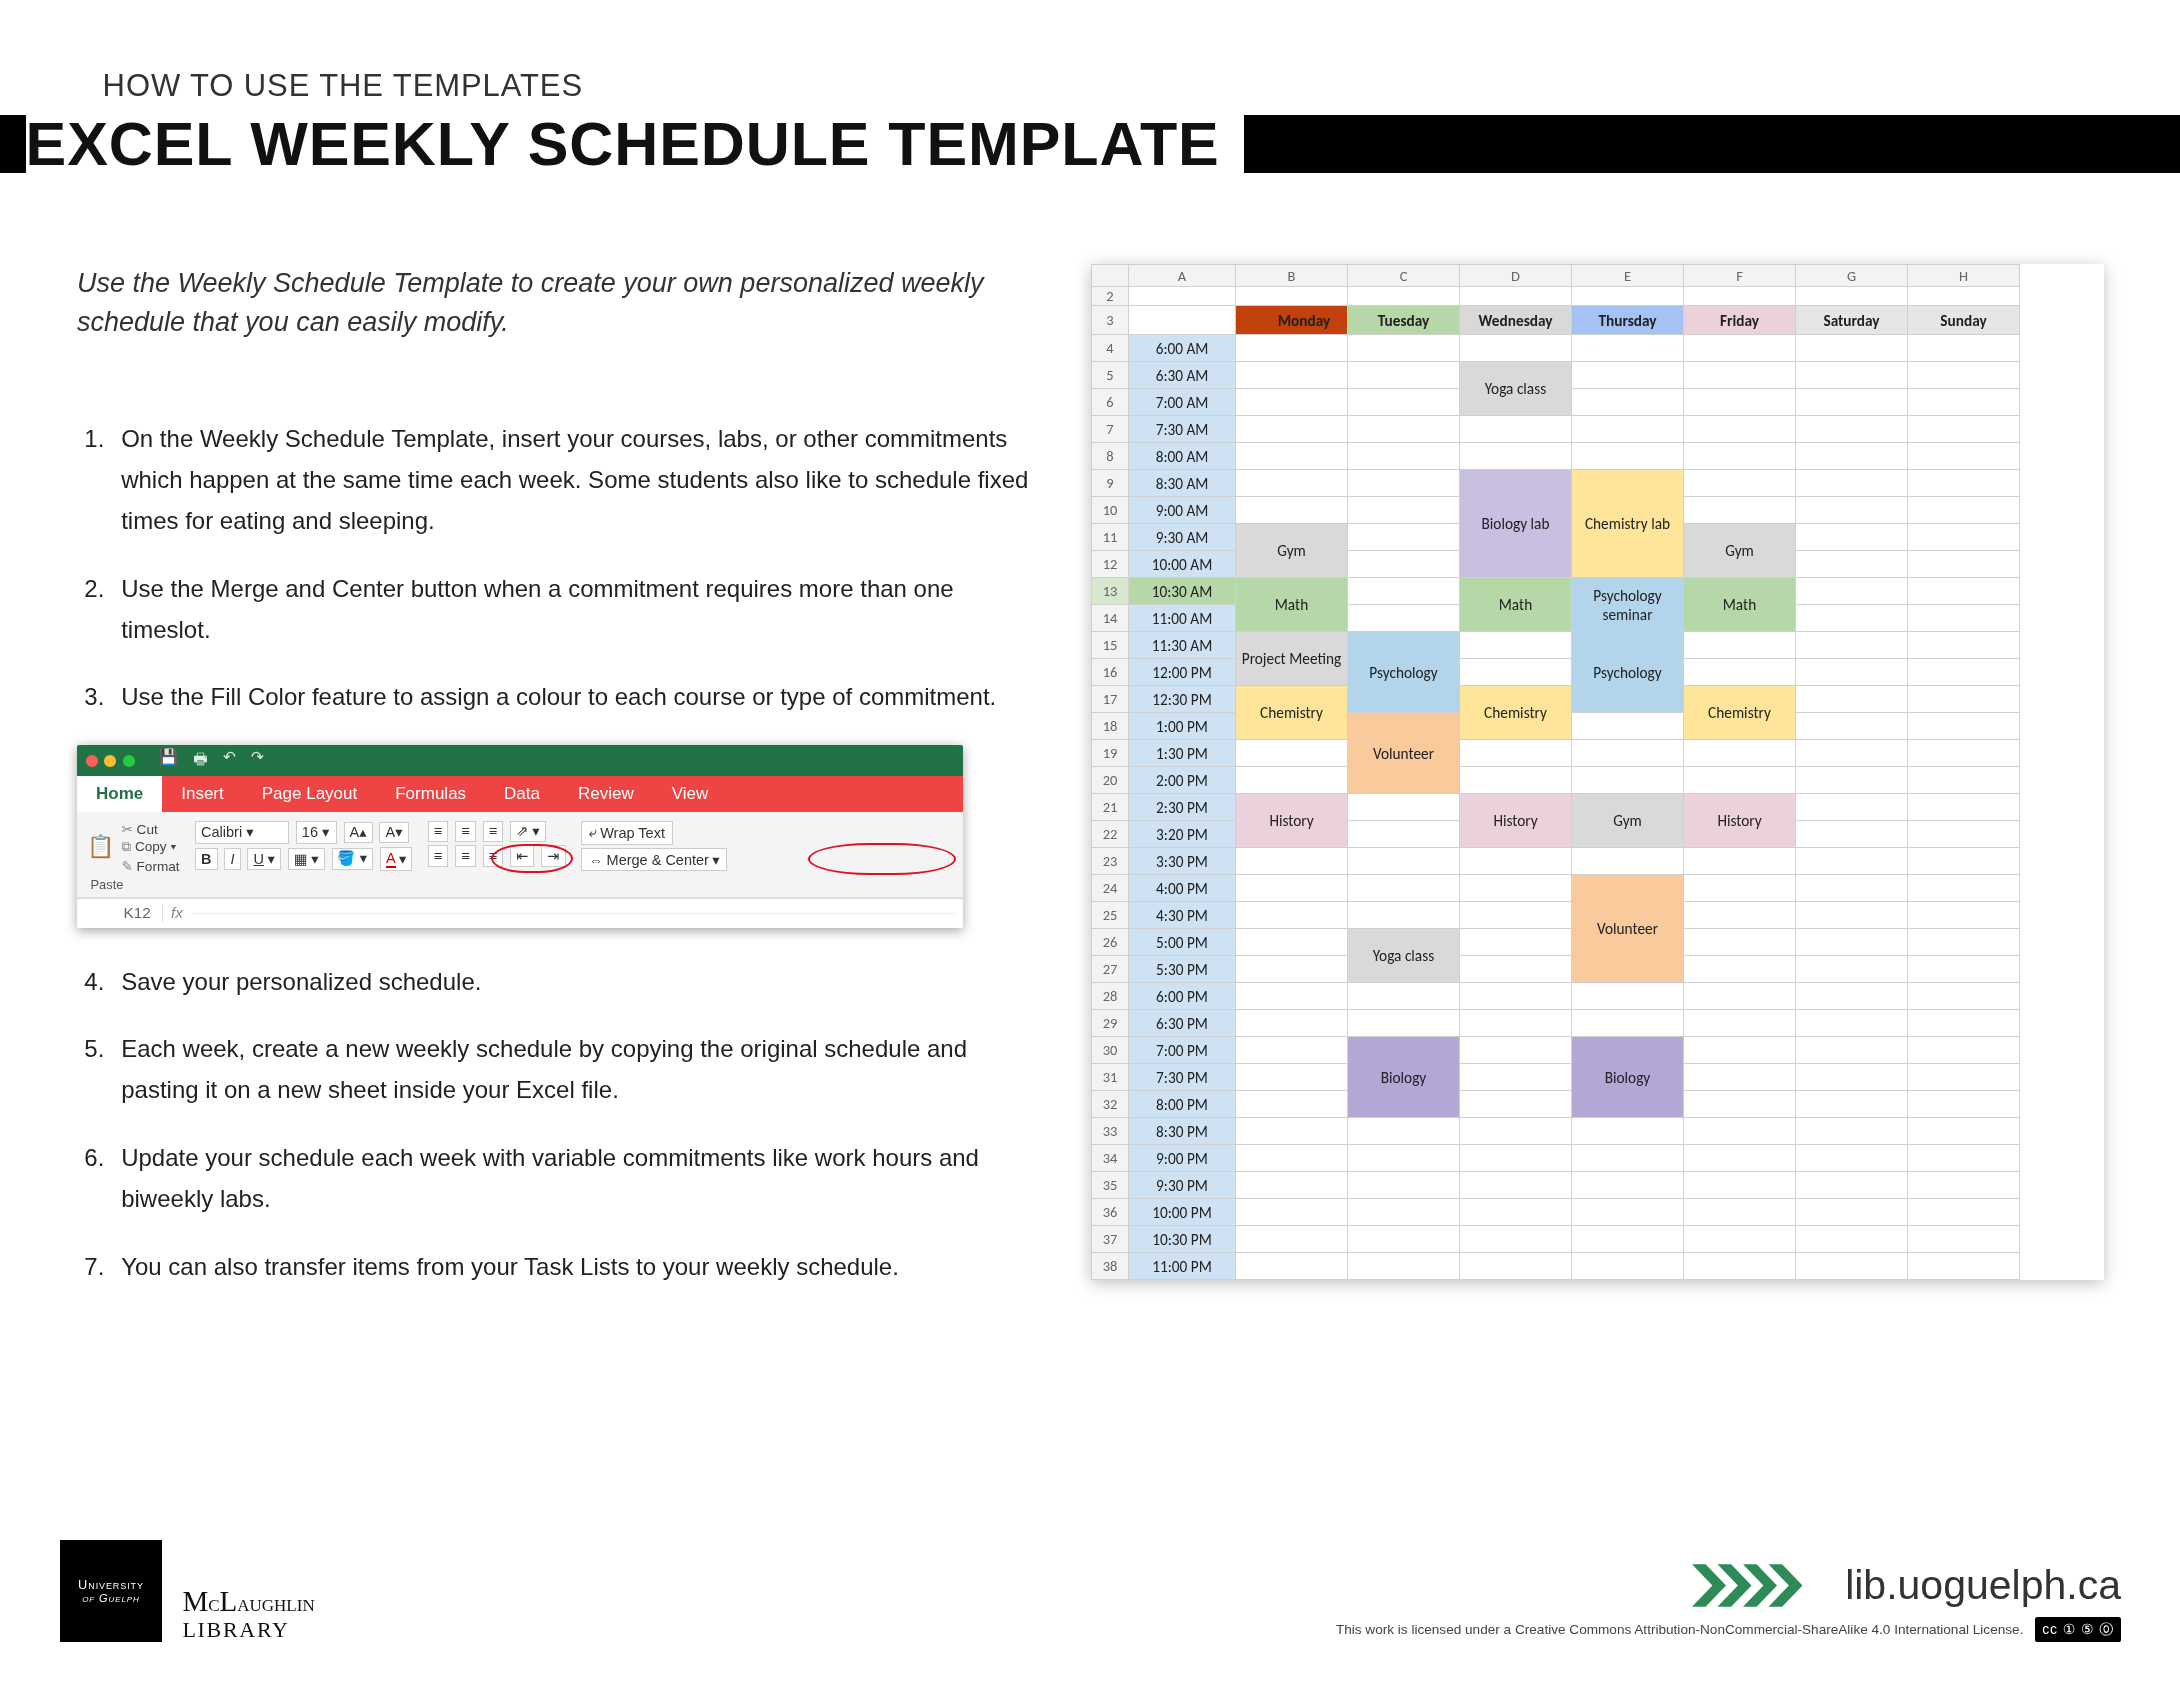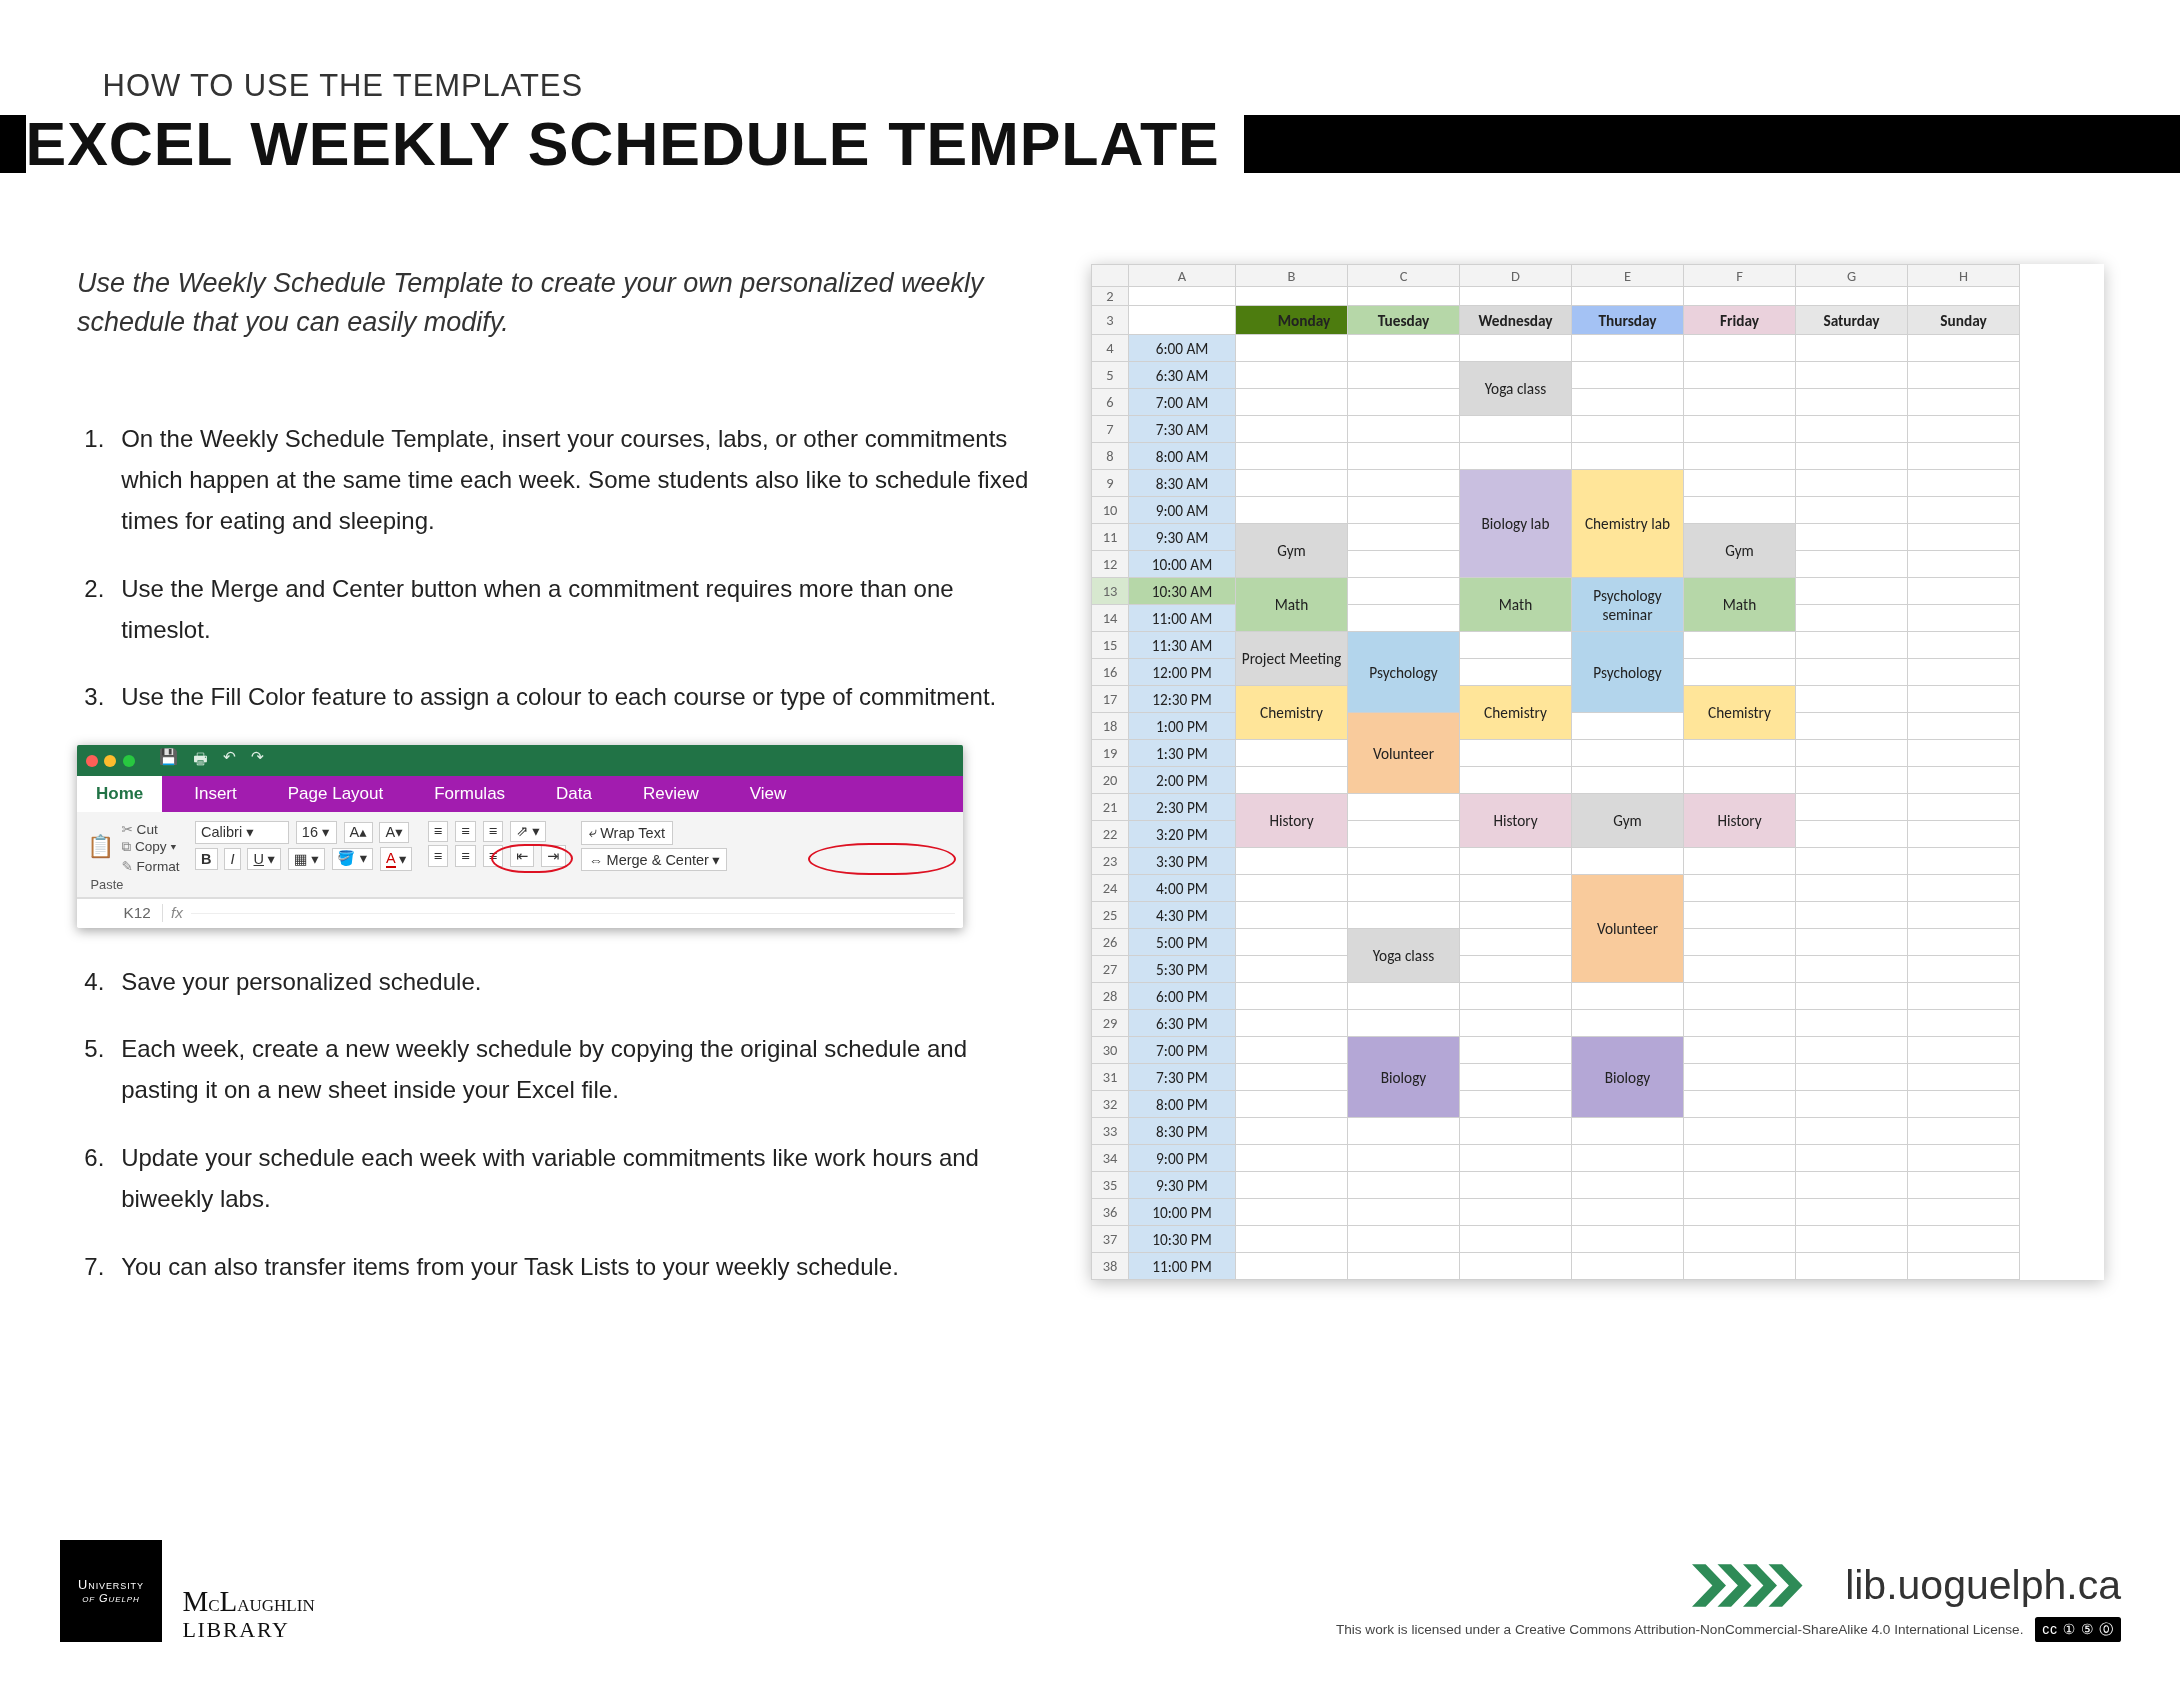--- a/index.html
+++ b/index.html
@@ -23,21 +23,21 @@
 ol.steps > li { font-size: 24px; line-height: 1.7; color: #222; margin-bottom: 27px; padding-left: 10.2px; }
 
 
 .ribbon { width: 886px; margin: 8.5px 0 34px 0; background: #fff; box-shadow: 0 2.6px 12px rgba(0,0,0,.35); border-radius: 1.7px; overflow: hidden; }
 .ribbon .mac { display: flex; align-items: center; background: #217346; height: 31px; padding: 0 8.5px; gap: 6.8px; }
 .mac .dot { width: 12px; height: 12px; border-radius: 50%; }
 .mac .red { background: #ff5f57; }
 .mac .yel { background: #febc2e; }
 .mac .grn { background: #28c840; }
 .mac .qat { display: flex; gap: 15.3px; margin-left: 17px; color: #dfeee4; font-size: 15.3px; }
-.ribbon .tabs { display: flex; background: #a21caf; height: 36px; font-size: 17px; gap: 13px; }
+.ribbon .tabs { display: flex; background: #ef4444; height: 36px; font-size: 17px; }
 .ribbon .tabs .tab { padding: 7.7px 19px; color: #fff; }
 .ribbon .tabs .tab.active { background: #fff; color: #217346; font-weight: 600; }
 .ribbon .band { background: #f4f4f4; padding: 8.5px 10.2px 5.1px 10.2px; display: flex; gap: 15.3px; border-bottom: 0.9px solid #ddd; }
 .group { display: flex; flex-direction: column; gap: 3.4px; }
 .group-row { display: flex; align-items: center; gap: 6.8px; }
 .rbtn { background: #fff; border: 0.9px solid #ccc; font-size: 14.5px; padding: 2.6px 6.8px; color: #333; display: inline-flex; align-items: center; gap: 3.4px; }
 .rbtn.small { padding: 1.7px 5.1px; }
 .rsel { background: #fff; border: 0.9px solid #ccc; font-size: 14.5px; padding: 2.6px 5.1px; color: #333; }
 .circ { border: 2.6px solid #d12; border-radius: 50%/60%; position: absolute; }
 .band-wrap { position: relative; }
@@ -46,21 +46,21 @@
 .fxbar .fx { margin: 0 8.5px; font-style: italic; color: #888; }
 
 
 .sheet { box-shadow: 0 2.6px 15.3px rgba(0,0,0,.25); background: #fff; position: relative; }
 table.xl { border-collapse: collapse; table-layout: fixed; font-size: 15.3px; font-family: Calibri, Arial, sans-serif; }
 table.xl td, table.xl th { border: 0.9px solid #d0d0d0; text-align: center; }
 table.xl .colhead td { background: #f3f3f3; color: #666; font-size: 14.5px; height: 22px; }
 table.xl .rowhead { background: #f3f3f3; color: #666; font-size: 14.5px; width: 37px; }
 table.xl .timecell { background: #cfe2f3; font-size: 15.3px; width: 107px; height: 27px; }
 table.xl .dayhead { font-weight: 600; height: 29px; }
-.c-mon { background: #4d7c0f; padding-left: 25px; }
+.c-mon { background: #c2410c; padding-left: 25px; }
 .c-tue { background: #b6d7a8; }
 .c-wed { background: #d9d9d9; }
 .c-thu { background: #a4c2f4; }
 .c-fri { background: #ead1dc; }
 .c-sat { background: #e6e6e6; }
 .c-sun { background: #e6e6e6; }
 .ev-gray { background: #d9d9d9; }
 .ev-purple { background: #c9bfe0; }
 .ev-yellow { background: #ffe599; }
 .ev-green { background: #b6d7a8; }

